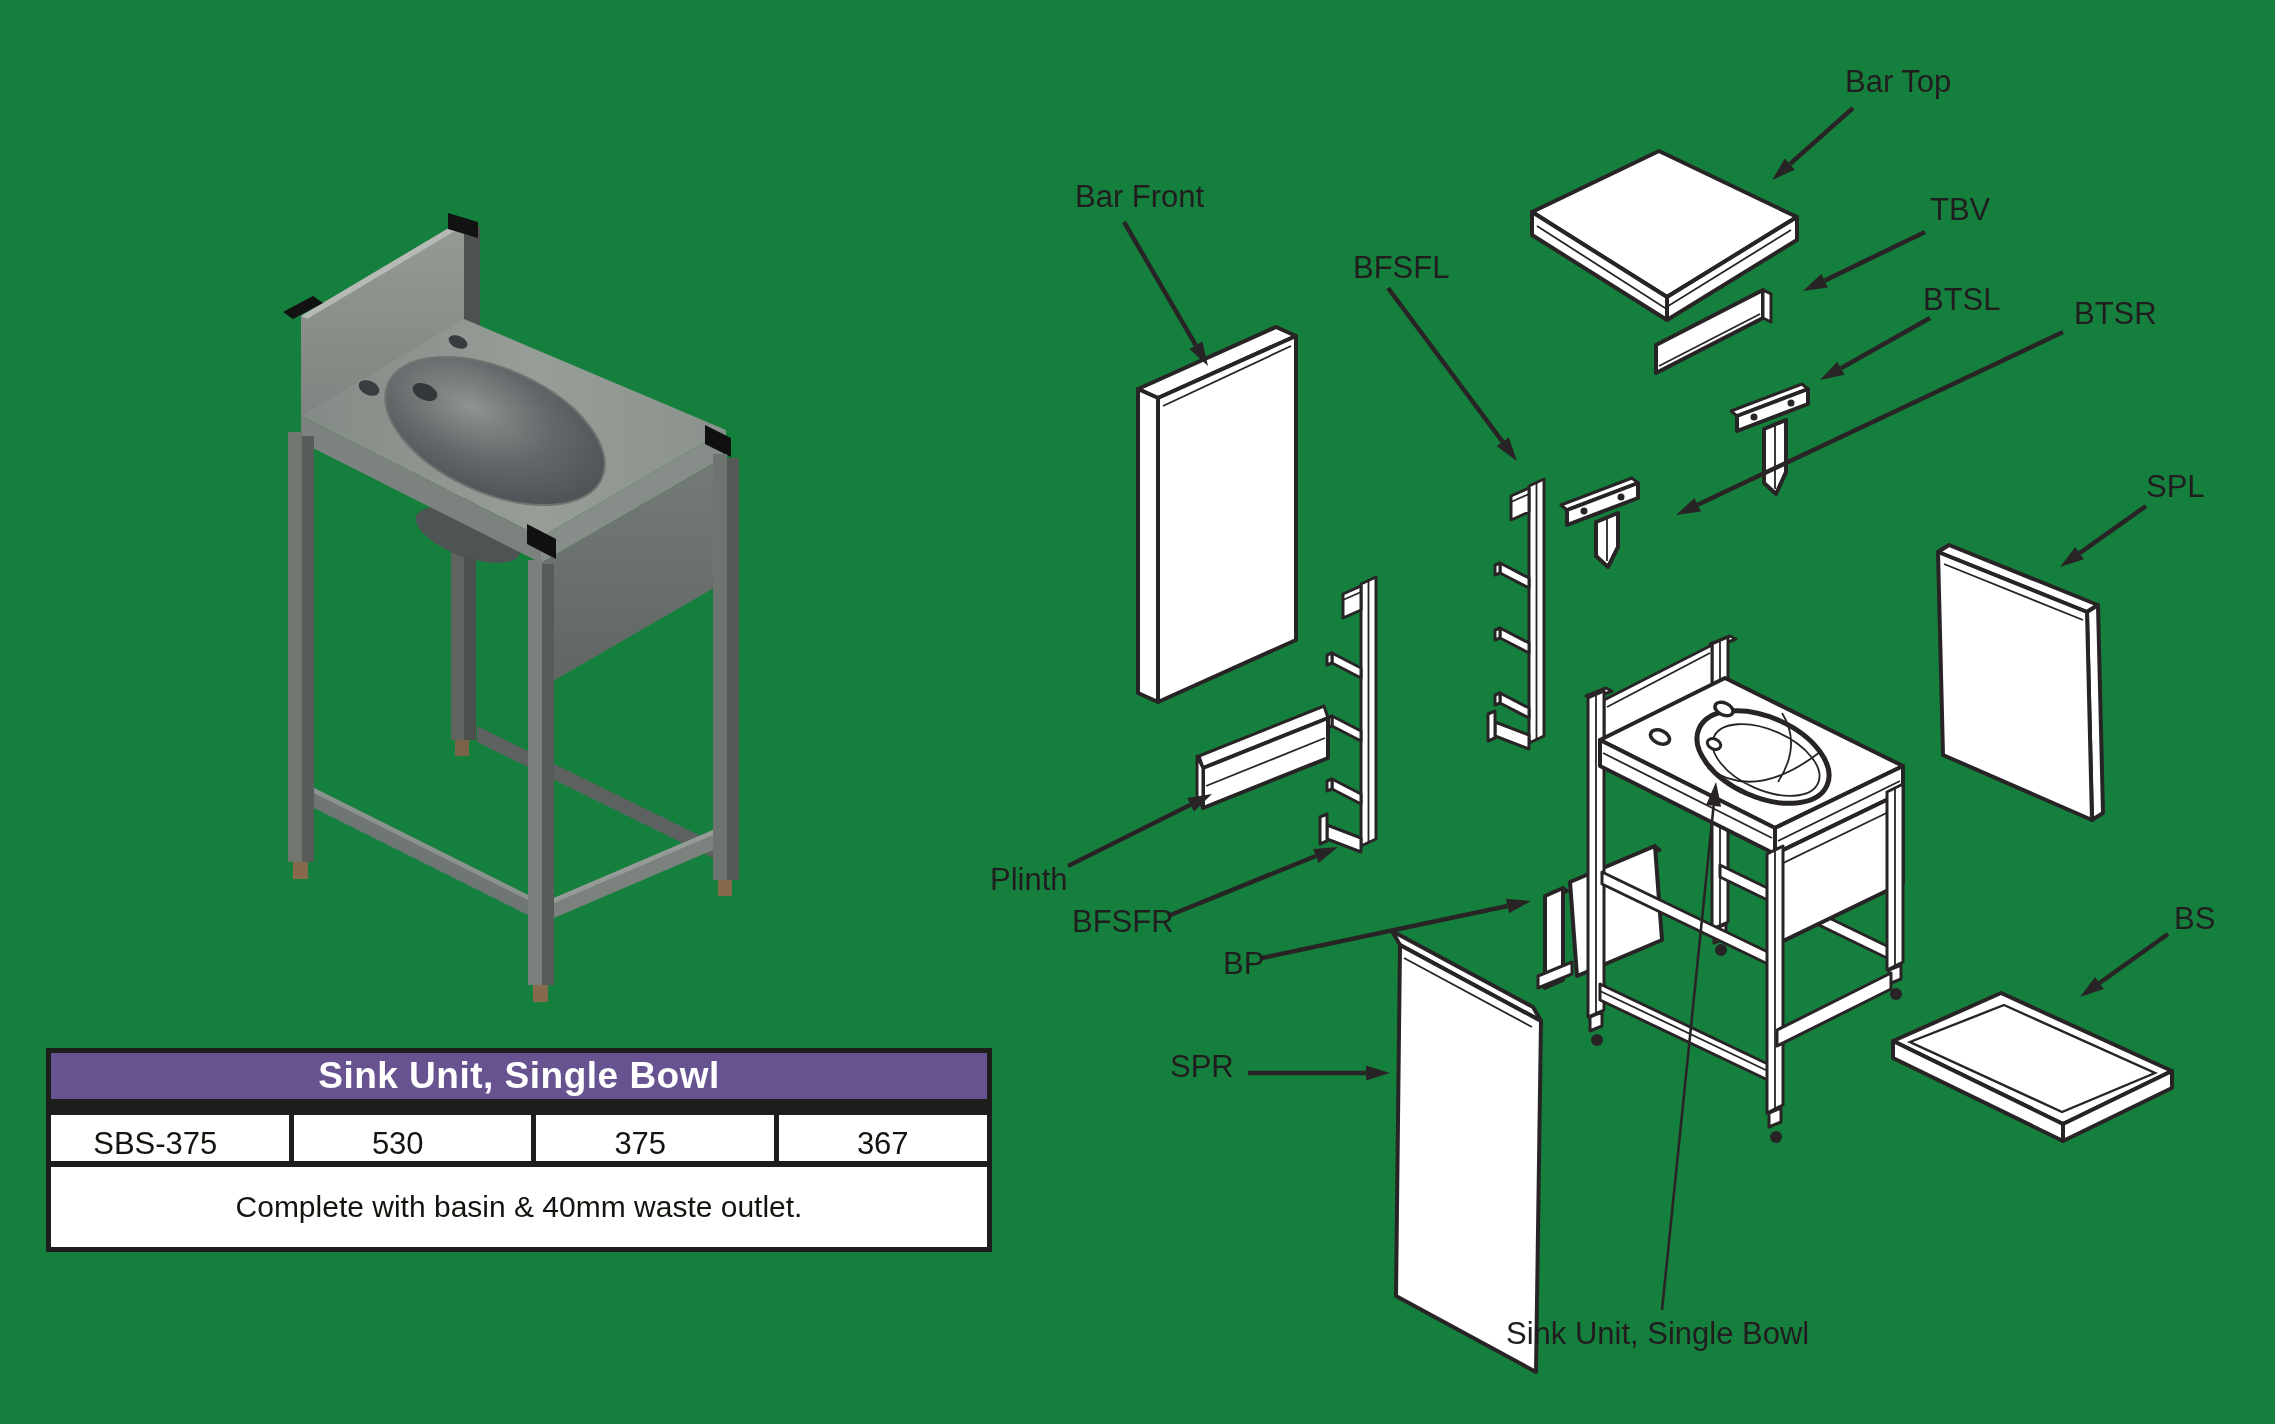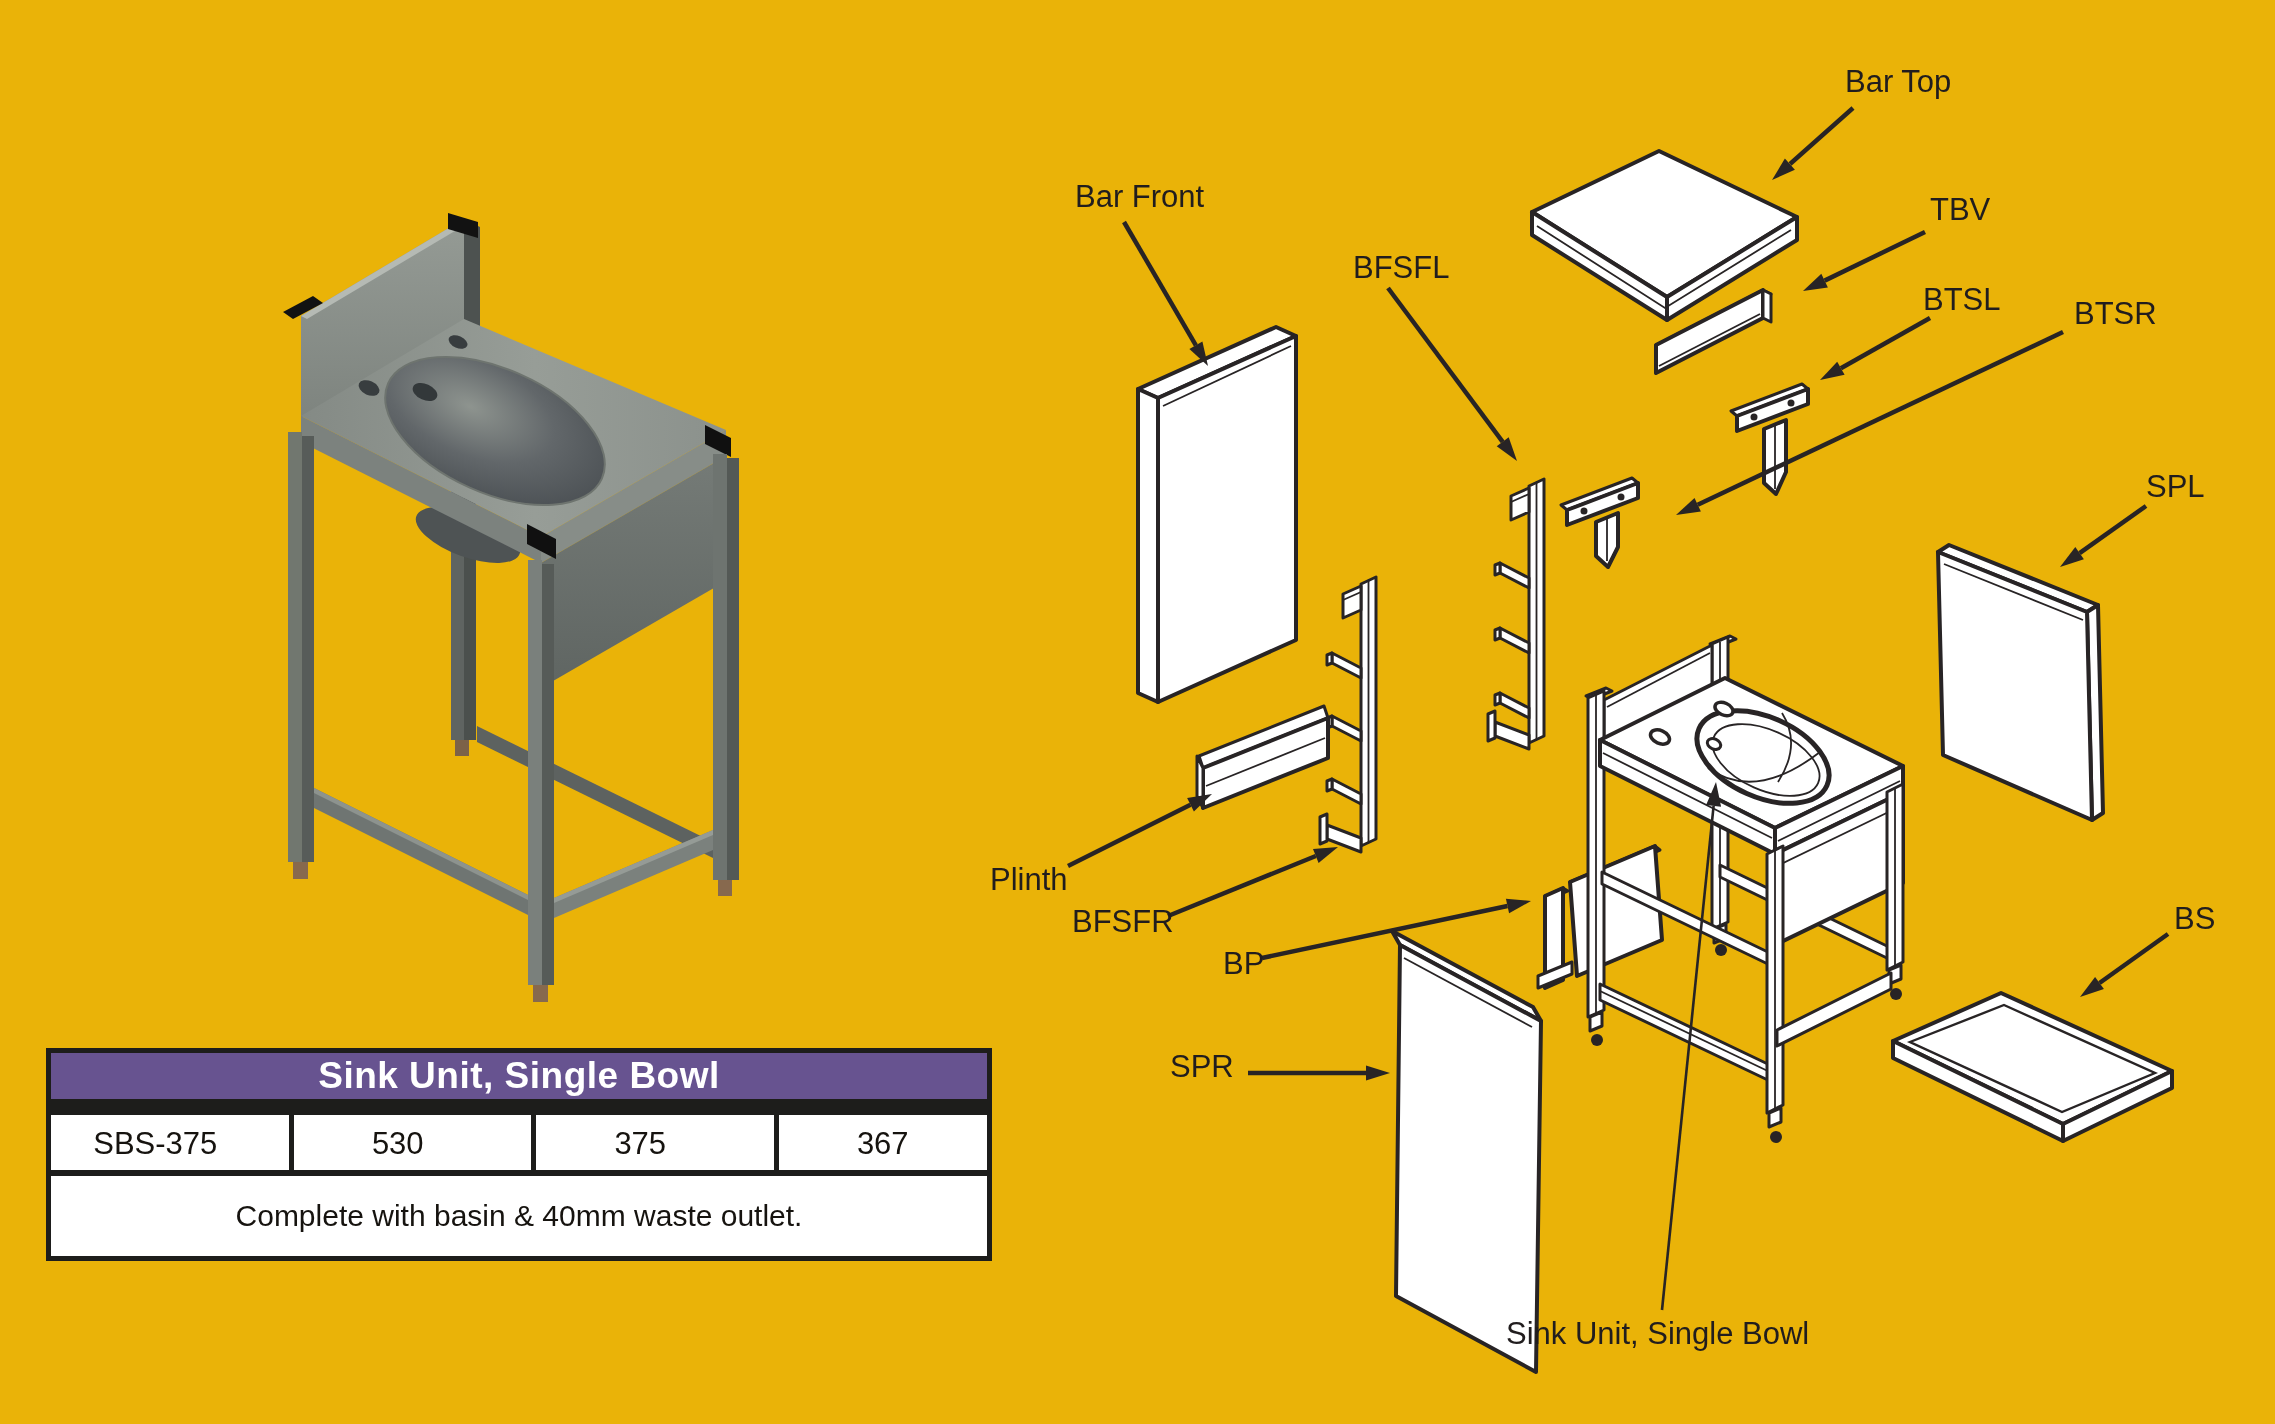--- a/index.html
+++ b/index.html
@@ -1,16 +1,16 @@
 <!DOCTYPE html>
 <html><head>
 <meta charset="utf-8">
 <style>
   html,body{margin:0;padding:0;background:#fff;}
-  .canvas{position:relative;width:2275px;height:1424px;background:#eab308;overflow:hidden;
+  .canvas{position:relative;width:2275px;height:1424px;background:#15803d;overflow:hidden;
           font-family:"Liberation Sans",sans-serif;}
   svg{position:absolute;left:0;top:0;}
 
   
   .p    {fill:#ffffff;stroke:#282425;stroke-width:4;stroke-linejoin:round;}
   .pf   {fill:#ffffff;stroke:#282425;stroke-width:3;stroke-linejoin:round;}
   .thin {fill:none;stroke:#282425;stroke-width:1.8;}
   .shaft{stroke:#282425;stroke-width:4.5;fill:none;}
   .lead {stroke:#282425;stroke-width:2.6;fill:none;}
   .head {fill:#282425;stroke:none;}
@@ -21,21 +21,21 @@
   .spec-table{position:absolute;left:46px;top:1048px;width:946px;border:5px solid #1d1d1b;
               background:#fff;box-sizing:border-box;}
   .t-title{height:46px;line-height:46px;background:#675390;color:#fff;text-align:center;
            font-size:37px;font-weight:bold;letter-spacing:.5px;}
   .t-sep{height:9px;background:#1d1d1b;}
   .t-sep2{height:7px;background:#1d1d1b;}
   .t-sep3{height:6px;background:#1d1d1b;}
   .t-head{display:flex;background:#5677b8;height:56px;}
   .t-head .cell{flex:1;color:#fff;font-size:32px;text-align:center;line-height:56px;}
   .t-head .cell + .cell{border-left:5px solid #ffffff;}
-  .t-data{display:flex;height:55px;background:#fff;gap:29px;}
+  .t-data{display:flex;height:46px;background:#fff;gap:29px;}
   .t-data .cell{flex:1;color:#16130f;font-size:31px;text-align:center;line-height:57px;}
   .t-data .cell + .cell{border-left:5px solid #1d1d1b;text-align:center;}
   .t-note{height:80px;line-height:80px;text-align:center;font-size:30px;color:#16130f;background:#fff;}
 </style>
 </head>
 <body>
 
 <div class="canvas">
 
 <svg width="2275" height="1424" viewBox="0 0 2275 1424">

